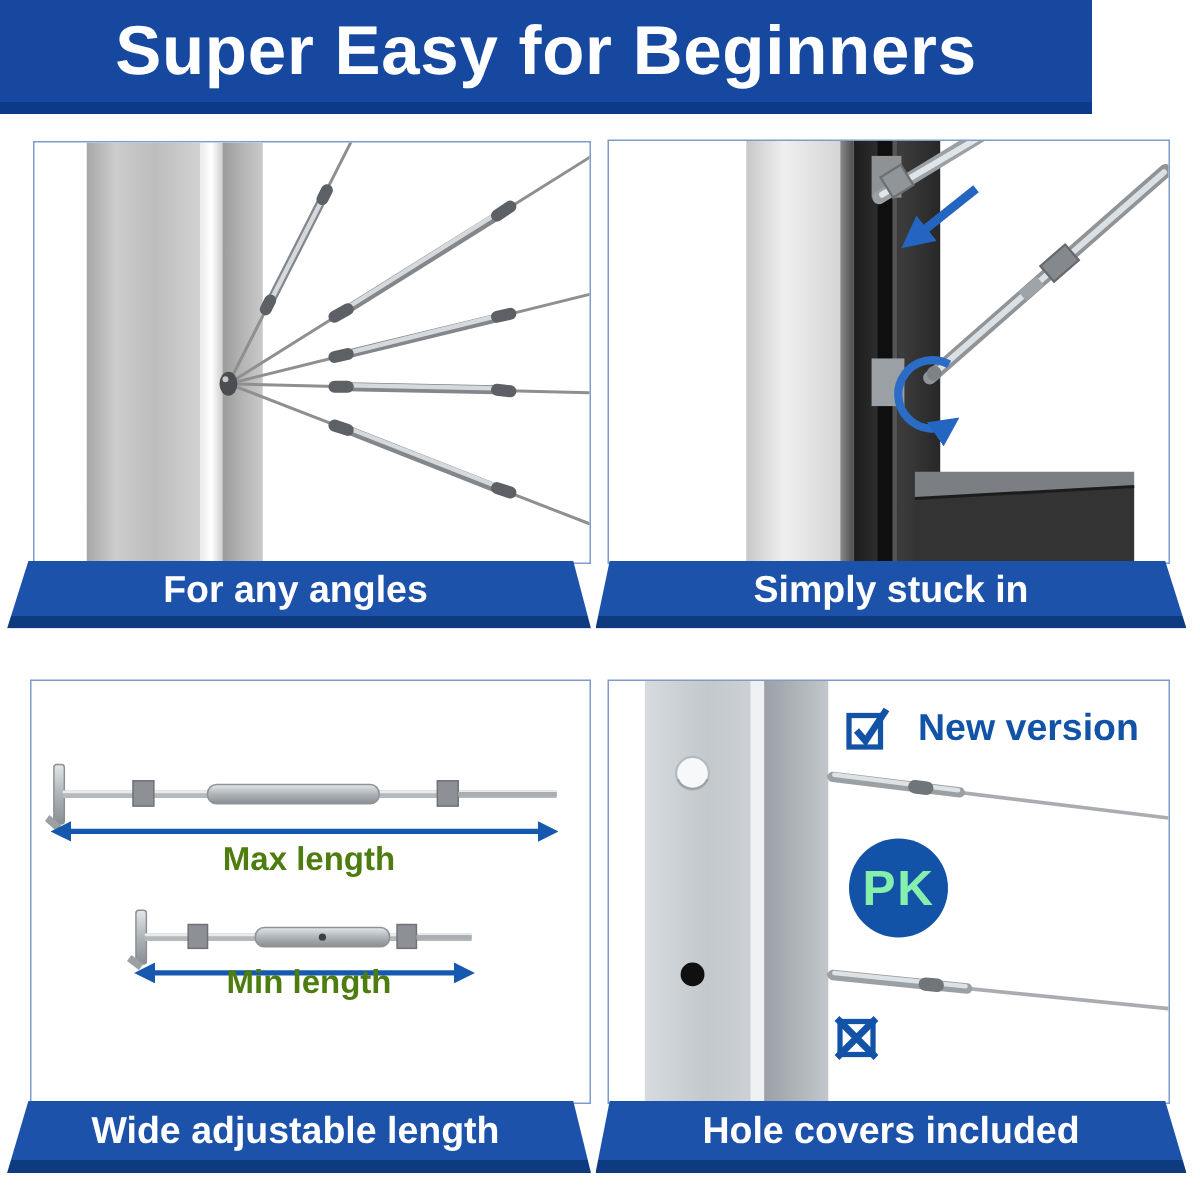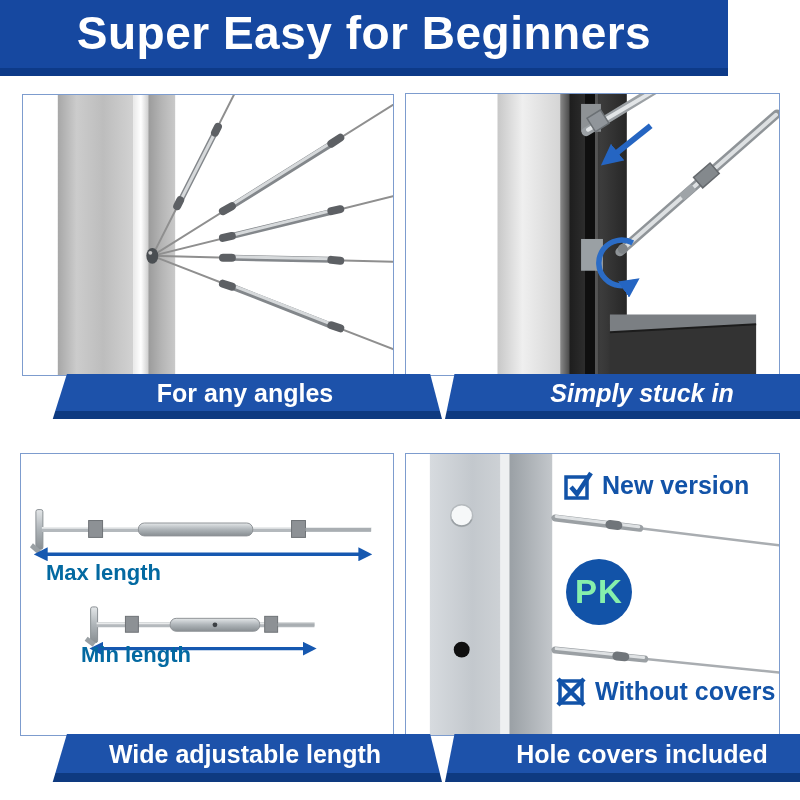--- a/index.html
+++ b/index.html
@@ -21,38 +21,37 @@
   #p-angles  { left:22px;  top:94px;  width:372px; height:282px; }
   #p-stuck   { left:405px; top:93px;  width:375px; height:283px; }
   #p-length  { left:20px;  top:453px; width:374px; height:283px; }
   #p-covers  { left:405px; top:453px; width:375px; height:283px; }
   .scene { position:absolute; left:0; top:0; width:100%; height:100%; display:block; }
 
   
   .ribbon {
     position:absolute; z-index:6; color:#ffffff; font-weight:bold; text-align:center;
     background:linear-gradient(180deg,#1d52aa 0%,#1d52aa 82%,#0e3a80 82%,#0e3a80 100%);
-    margin-left:48px;
   }
   .r-top { top:374px; height:45px; font-size:25px; }
   .r-bot { top:734px; height:48px; font-size:25px; }
   .r-top .txt { display:block; line-height:38px; }
   .r-bot .txt { display:block; line-height:41px; }
   #cap-angles { left:0;     width:394px; clip-path:polygon(4.8% 0,97% 0,100% 100%,1.2% 100%); }
-  #cap-stuck  { left:397px; width:394px; clip-path:polygon(2.4% 0,96.4% 0,100% 100%,0 100%);font-style:italic; }
+  #cap-stuck  { left:397px; width:394px; clip-path:polygon(2.4% 0,96.4% 0,100% 100%,0 100%); }
   #cap-length { left:0;     width:394px; clip-path:polygon(4.8% 0,97% 0,100% 100%,1.2% 100%); }
   #cap-covers { left:397px; width:394px; clip-path:polygon(2.4% 0,96.4% 0,100% 100%,0 100%);text-align:center; }
 
   
-  .len-label { position:absolute; color:#0369a1; font-weight:bold; font-size:22px; }
+  .len-label { position:absolute; color:#4d7c0f; font-weight:bold; font-size:22px; text-align:center; }
   #max-label { left:25px; top:106px; width:320px; }
   #min-label { left:60px; top:188px; width:250px; }
 
   
-  .chk-row { position:absolute; display:flex; align-items:center; gap:9px;
+  .chk-row { position:absolute; display:flex; align-items:center; gap:19px;
              color:#1253a8; font-weight:bold; font-size:25px; white-space:nowrap; }
   #row-new     { left:157px; top:16px; }
   #row-without { left:150px; top:222px; }
   .chk-row svg { overflow:visible; flex:0 0 auto; }
   .pk-badge {
     position:absolute; left:160px; top:105px; width:66px; height:66px; border-radius:50%;
     background:#1253a8; color:#86efac; font-size:33px; font-weight:bold;
     display:flex; align-items:center; justify-content:center; letter-spacing:1px;
   }
 </style>
@@ -279,21 +278,20 @@
       <span>New version</span>
     </div>
 
     <div class="pk-badge">PK</div>
 
     <div class="chk-row" id="row-without">
       <svg width="30" height="30">
         <rect x="4" y="5" width="22" height="22" fill="none" stroke="#1253a8" stroke-width="3.5"></rect>
         <path d="M2 3 L28 29 M28 3 L2 29" fill="none" stroke="#1253a8" stroke-width="4.5"></path>
       </svg>
-      <span>Without covers</span>
     </div>
   </div>
 
   <div class="ribbon r-top" id="cap-angles">
     <span class="txt">For any angles</span>
   </div>
   <div class="ribbon r-top" id="cap-stuck">
     <span class="txt">Simply stuck in</span>
   </div>
   <div class="ribbon r-bot" id="cap-length">

